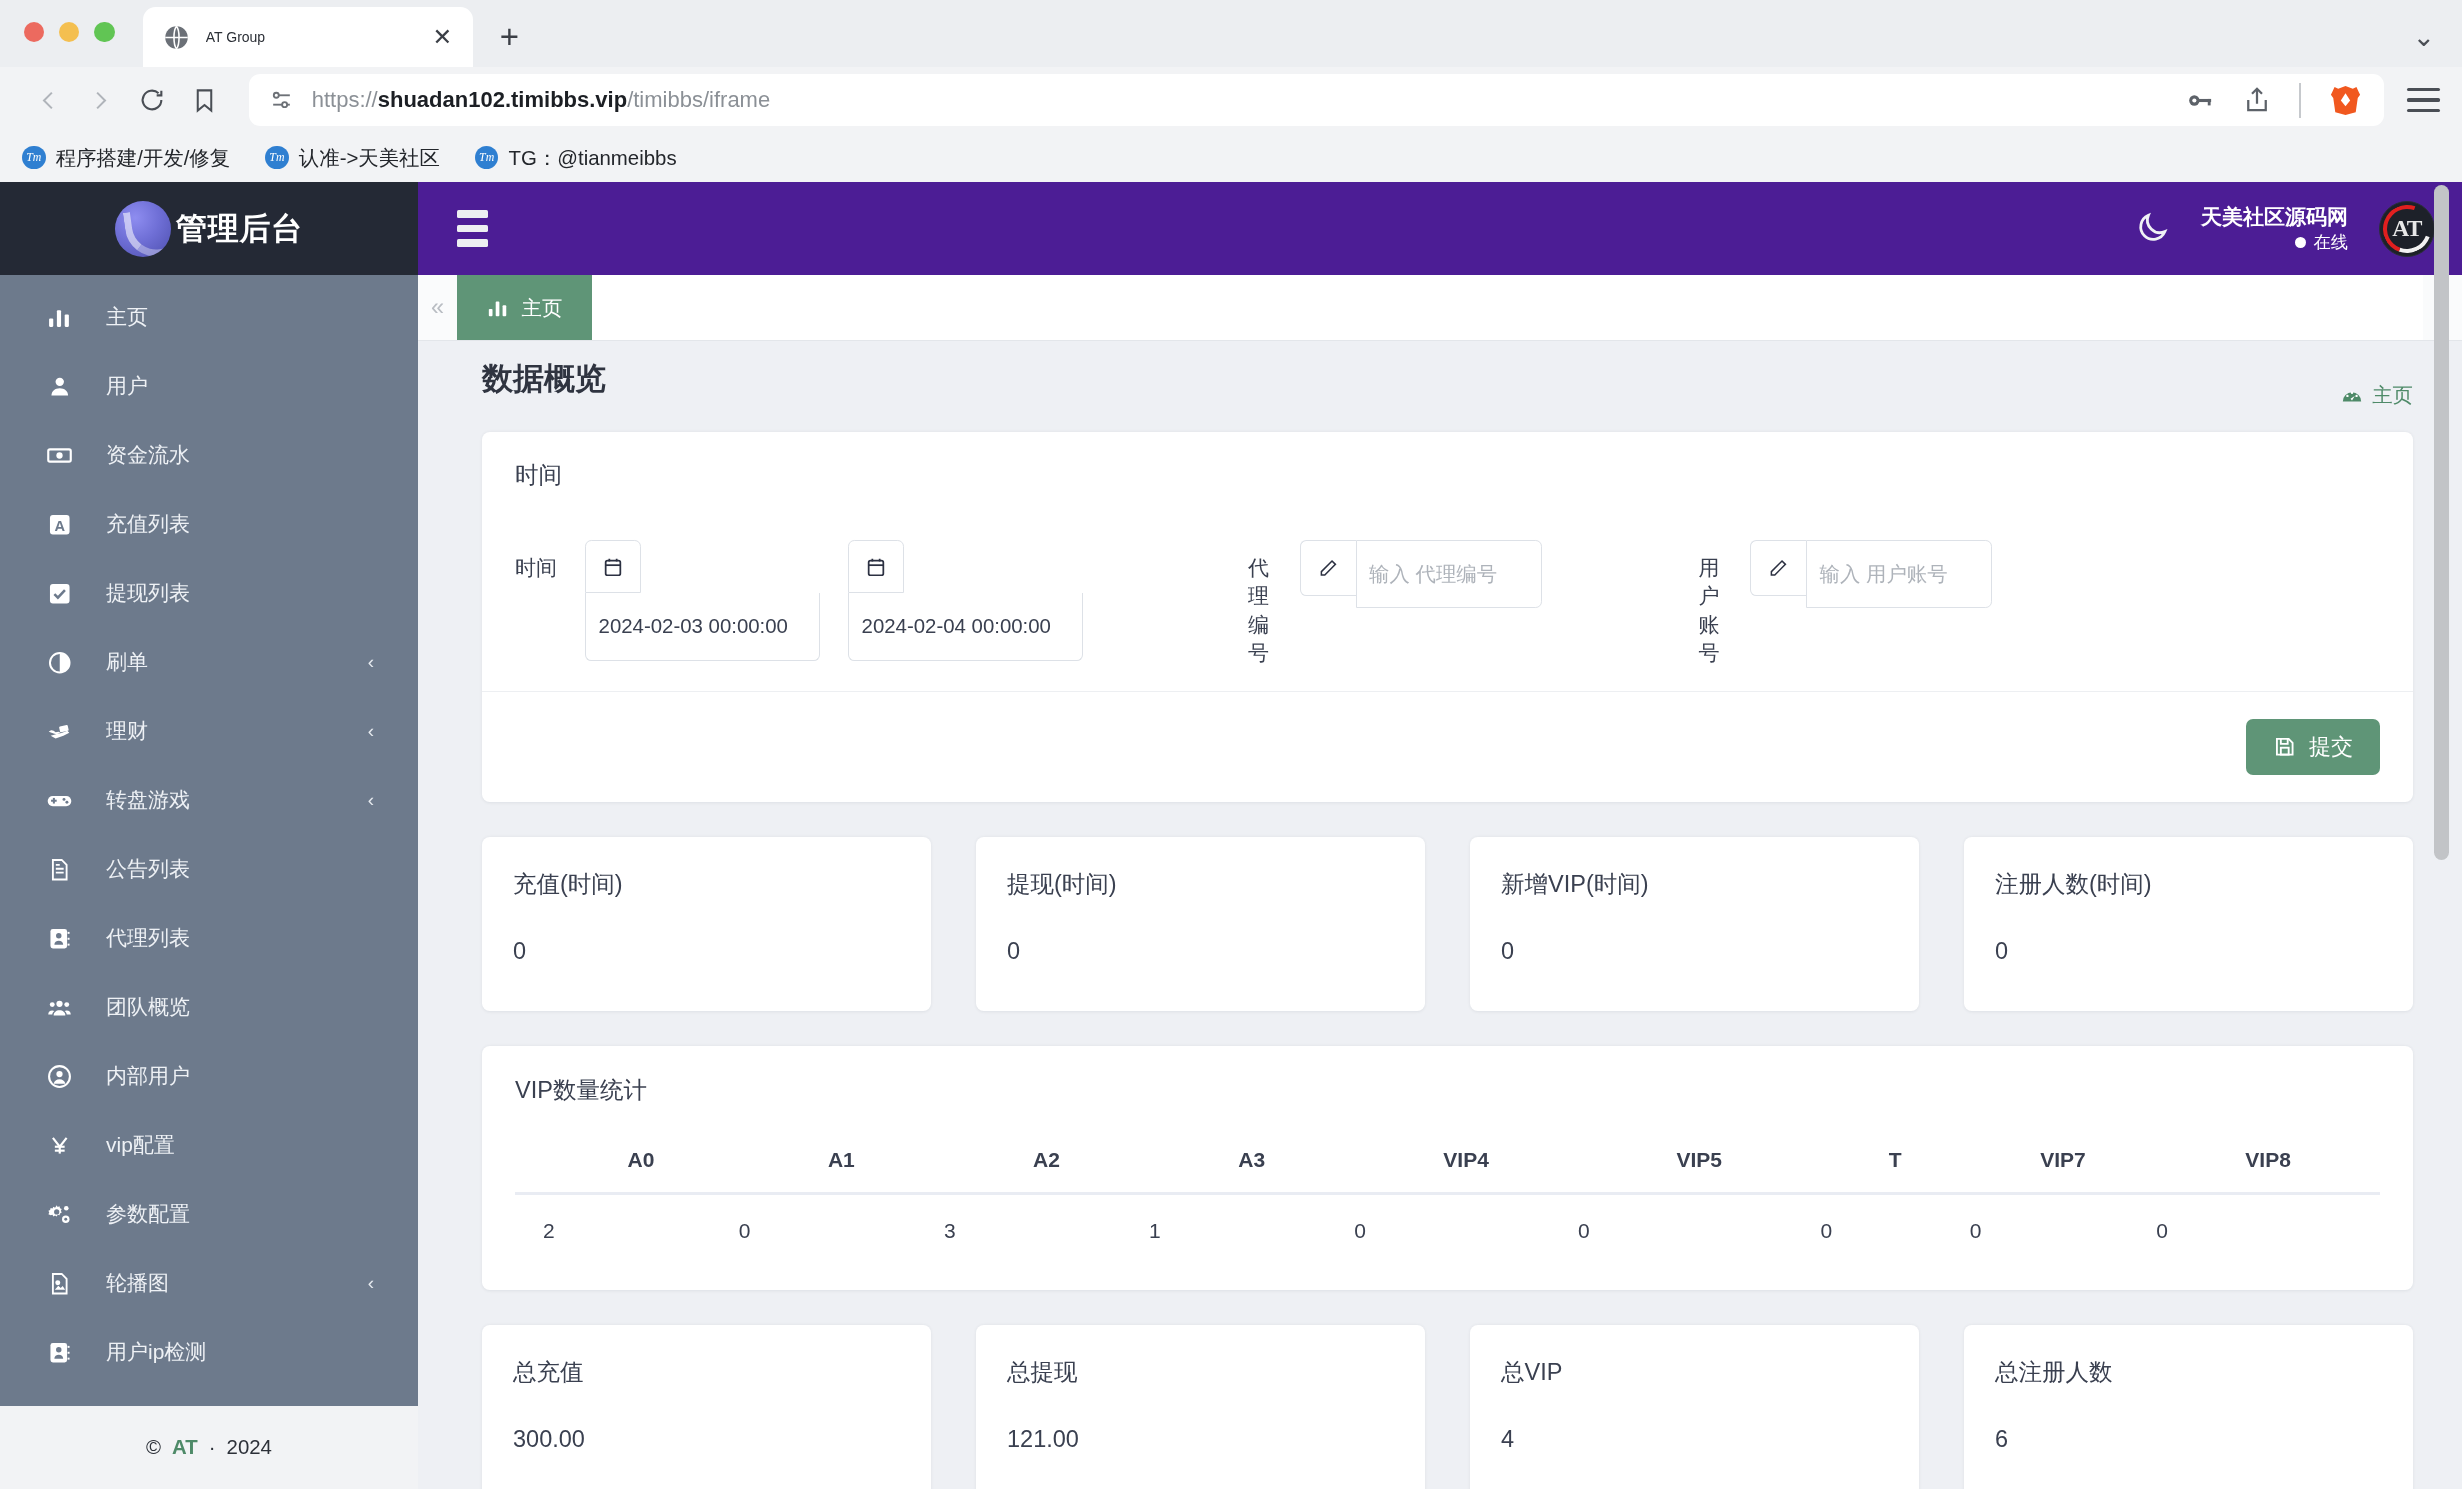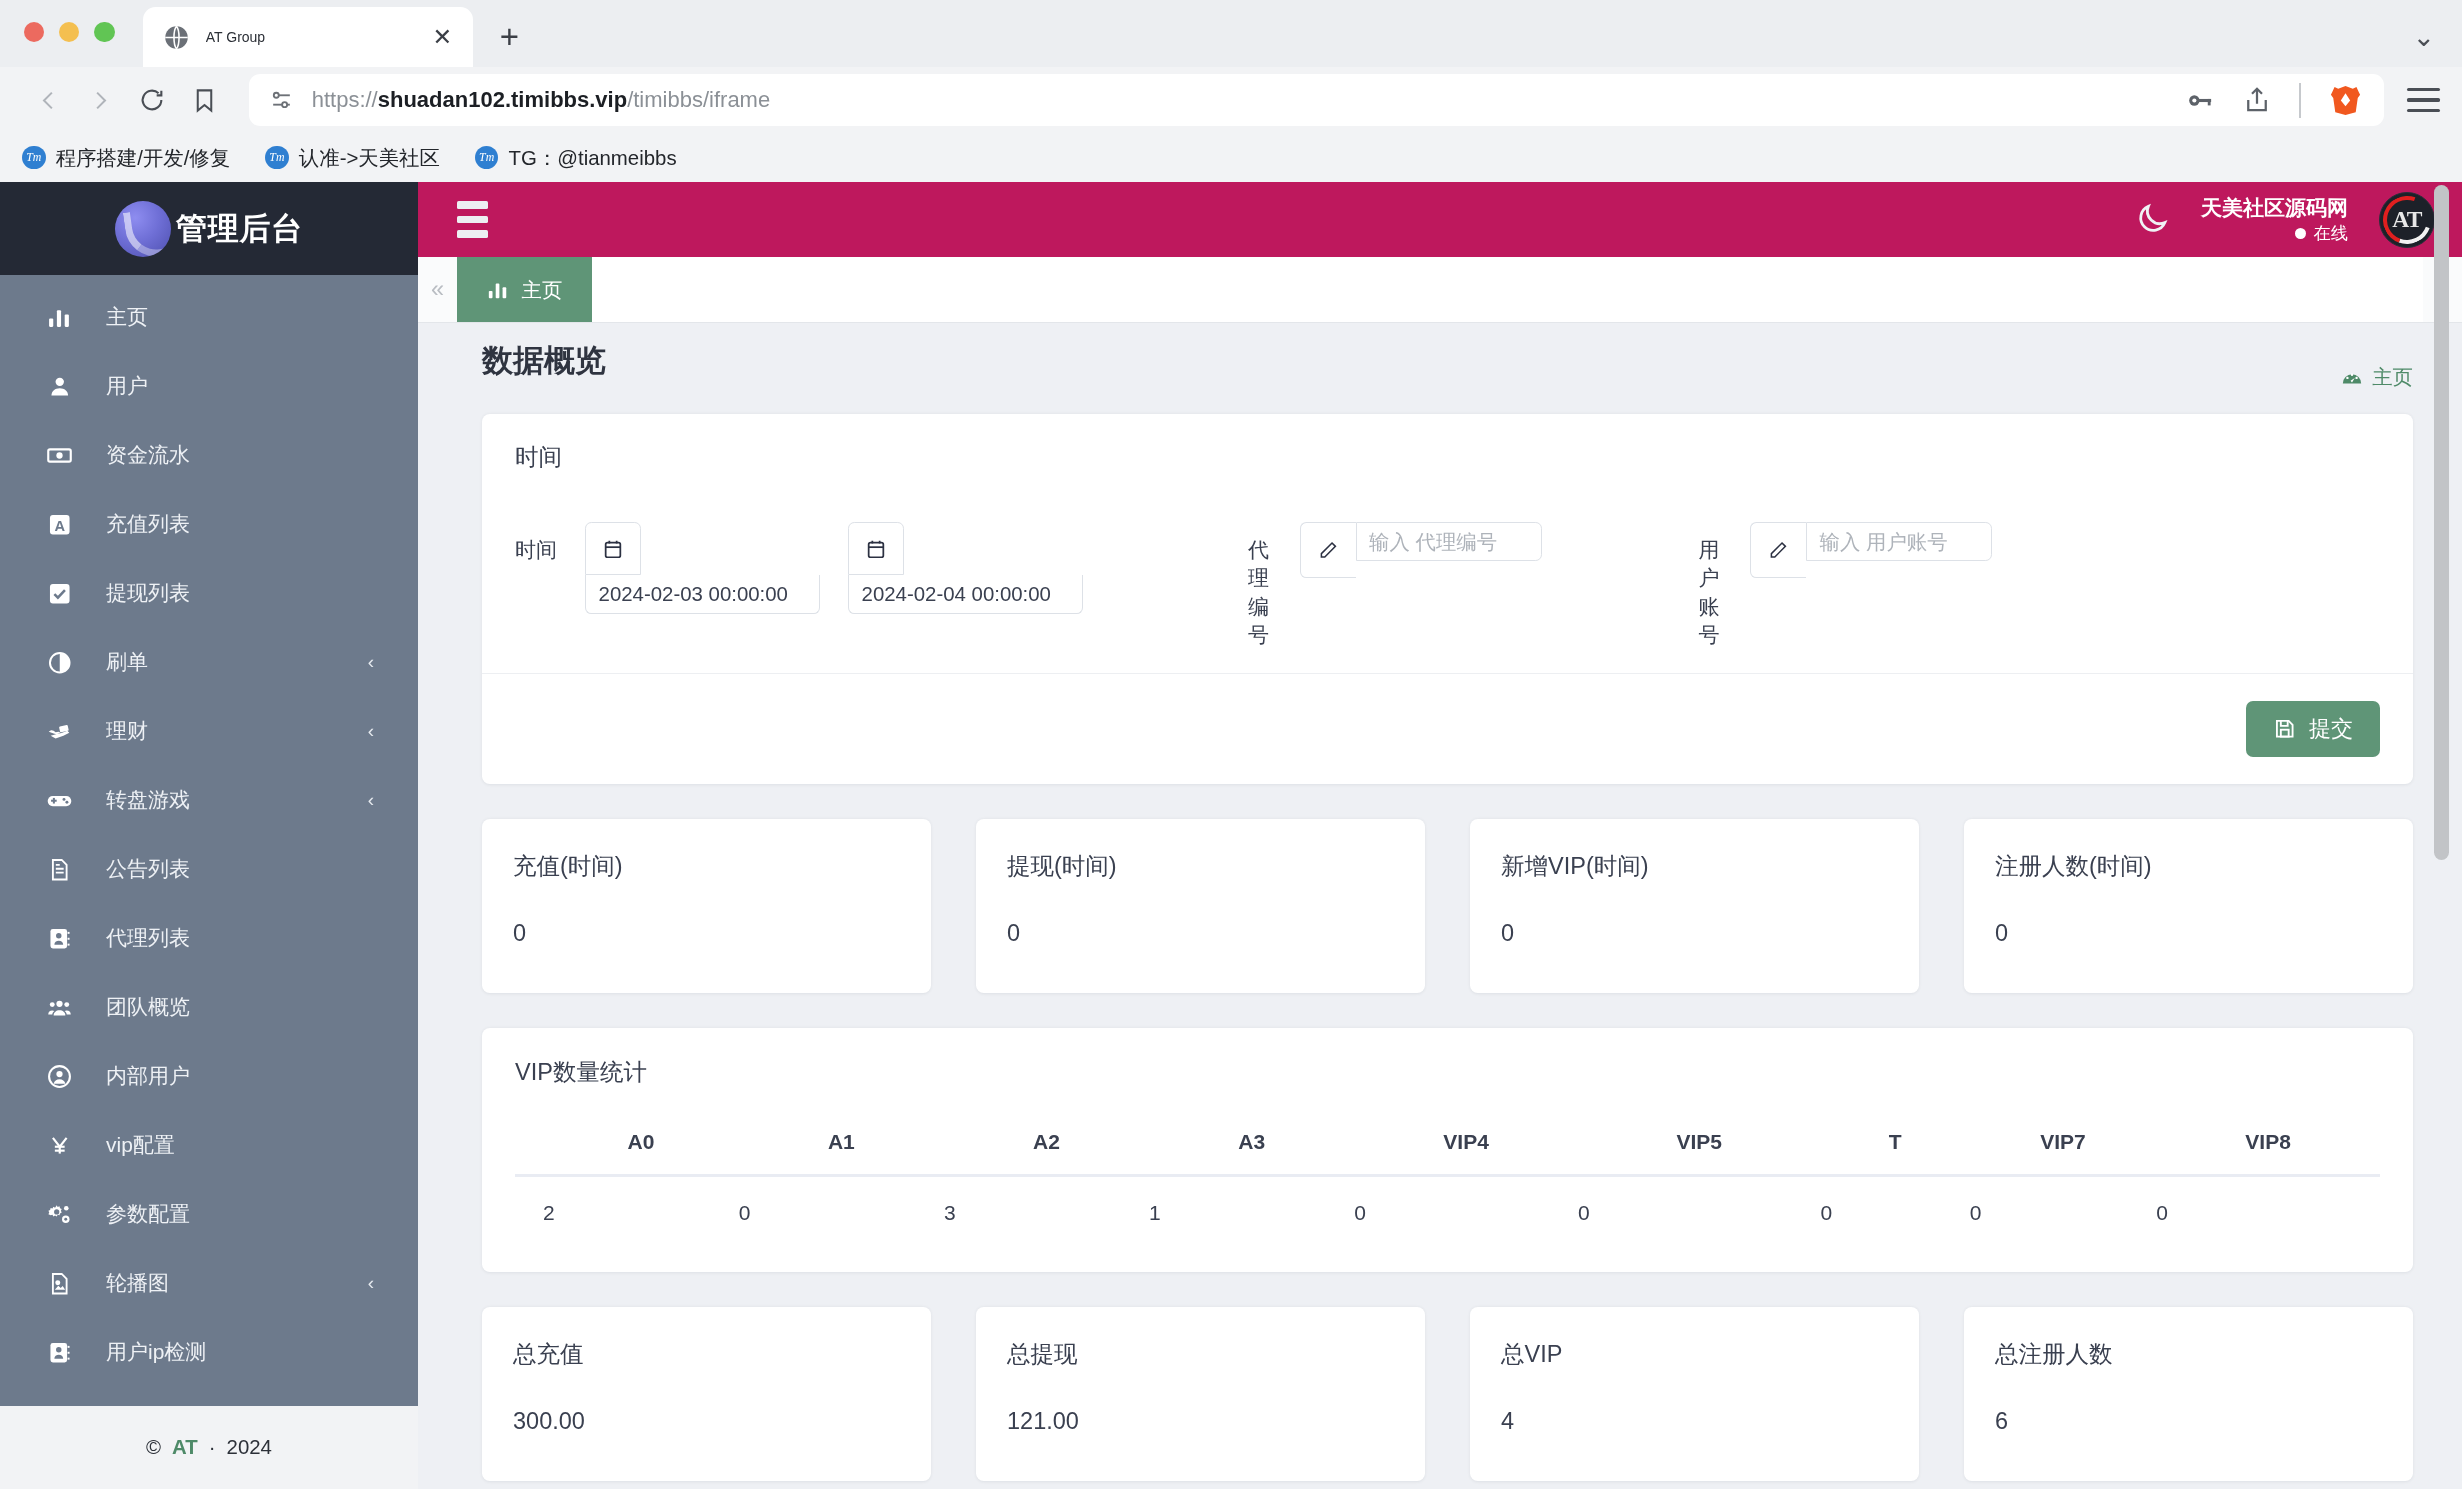--- a/index.html
+++ b/index.html
@@ -60,21 +60,21 @@
   .nav { flex: 1; overflow: hidden; padding-top: 7.8px; }
   .nav-item { height: 69px; display: flex; align-items: center; padding: 0 0 0 44px; gap: 31px; color: #eef1f5; font-size: 21px; cursor: pointer; }
   .nav-item .ni-ico { width: 31px; display: flex; align-items: center; justify-content: center; color: #fff; }
   .nav-item .ni-label { flex: 1; }
   .nav-item .ni-chev { margin-right: 44px; color: #e6eaef; font-size: 19px; }
   .footer { height: 83px; background: #f2f3f5; display: flex; align-items: center; justify-content: center; gap: 11px; font-size: 20.4px; color: #2c3038; }
   .footer .at { color: #4e8a68; font-weight: 600; }
 
   
   .maincol { flex: 1; display: flex; flex-direction: column; min-width: 0; background: #eef0f4; }
-  .apphead { height: 75px; background: #be185d; display: flex; align-items: center; padding: 0 27px 0 39px; }
+  .apphead { height: 93px; background: #4c1d95; display: flex; align-items: center; padding: 0 27px 0 39px; }
   .burger { display: flex; flex-direction: column; gap: 7px; cursor: pointer; }
   .burger i { display: block; width: 31px; height: 7.8px; background: #edeff2; border-radius: 1.6px; }
   .apphead-right { margin-left: auto; display: flex; align-items: center; gap: 31px; }
   .moon { color: #f0f2f5; }
   .userbox { text-align: right; line-height: 1.35; }
   .username { color: #fff; font-size: 21px; font-weight: 700; }
   .online { color: #fff; font-size: 17.3px; display: flex; align-items: center; justify-content: flex-end; gap: 7px; }
   .online .pip { width: 11px; height: 11px; background: #fff; border-radius: 50%; display: inline-block; }
   .avatar { width: 56px; height: 56px; border-radius: 50%; background: #1d2129; display: flex; align-items: center; justify-content: center;
     border: 1.6px solid #2a2f3a; overflow: hidden; position: relative; }
@@ -95,21 +95,21 @@
 
   .filter { padding: 27px 33px 0 33px; }
   .filter-title { font-size: 23.5px; color: #3a4050; margin-bottom: 49px; }
   .filter-row { display: flex; align-items: flex-start; padding-bottom: 23.5px; }
   .fgroup { display: flex; align-items: flex-start; }
   .flabel { font-size: 21px; color: #3a4050; padding-top: 14px; }
   .flabel.vert { width: 23.5px; line-height: 1.35; }
   .inputgrp { display: flex; flex-wrap: wrap; width: 235px; margin-left: 28px; }
   .ig-addon { width: 56px; height: 53px; border: 0.8px solid #dde1e7; border-radius: 6.3px 6.3px 0 0; background: #fff;
     display: flex; align-items: center; justify-content: center; color: #2c3142; }
-  .ig-input { width: 100%; height: 39px; border: 0.8px solid #dde1e7; border-top: 0; border-radius: 0 0 6.3px 6.3px; background: #fff;
+  .ig-input { width: 100%; height: 68px; border: 0.8px solid #dde1e7; border-top: 0; border-radius: 0 0 6.3px 6.3px; background: #fff;
     display: flex; align-items: center; padding: 0 12.6px; font-size: 20.4px; color: #3a4050; }
   .inputgrp.inline { display: flex; flex-wrap: nowrap; width: 242px; }
   .inputgrp.inline .ig-addon { border-radius: 6.3px 0 0 6.3px; border-right: 0; height: 56px; }
   .inputgrp.inline .ig-input { border-top: 0.8px solid #dde1e7; border-radius: 0 6.3px 6.3px 0; flex: 1; width: auto; color: #aeb3ba; }
   .filter-actions { border-top: 0.8px solid #edeff2; padding: 27px 33px; display: flex; justify-content: flex-end; }
   .btn-submit { background: #5f9577; color: #fff; border: 0; border-radius: 7px; height: 56px; padding: 0 27px;
     font-size: 22px; display: flex; align-items: center; gap: 12.6px; cursor: pointer; font-family: inherit; }
 
   .cardgrid { display: flex; gap: 45px; margin-top: 35px; }
   .statcard { flex: 1; padding: 31px 31px 46px 31px; }

